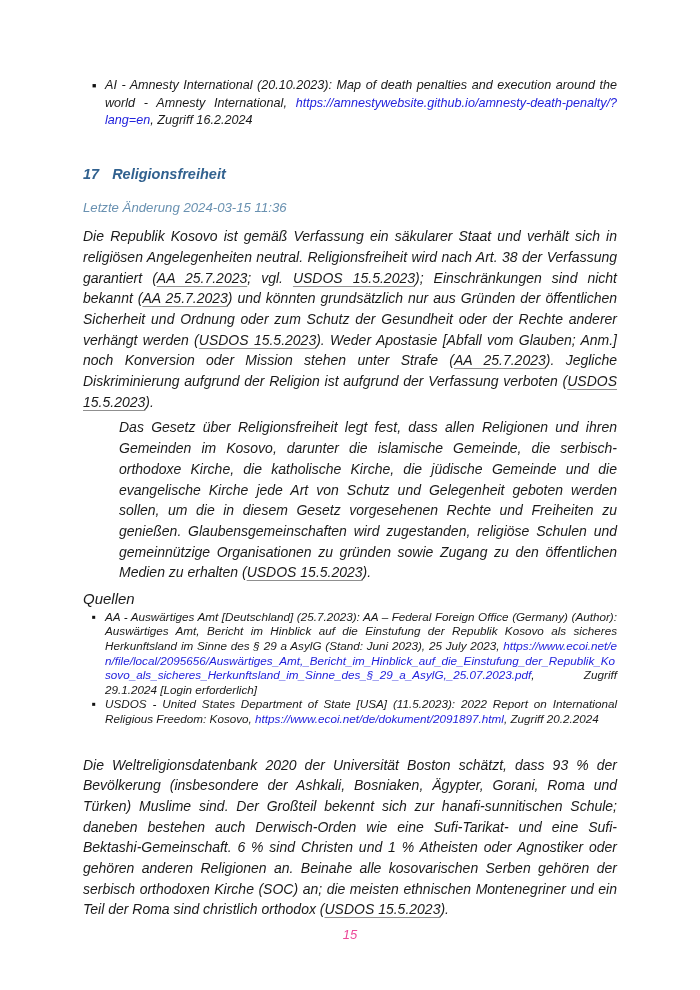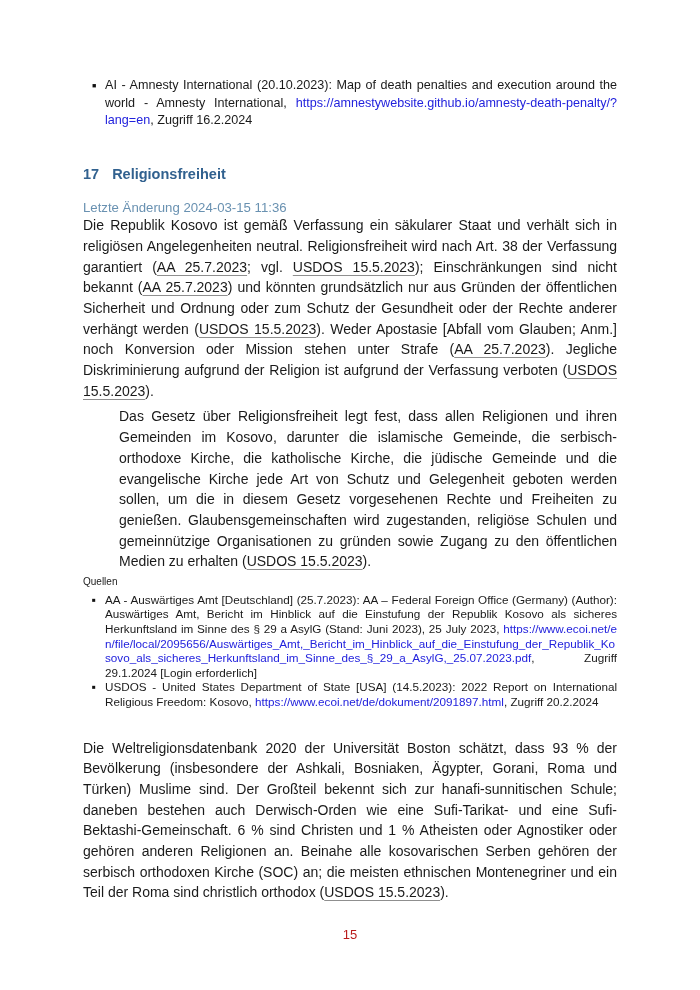--- a/index.html
+++ b/index.html
@@ -4,20 +4,21 @@
 <style>
   * { margin:0; padding:0; box-sizing:border-box; }
   html, body { background:#ffffff; }
   .page {
     position:relative;
     width:700px; height:990px;
     background:#ffffff;
     font-family:"Liberation Sans", sans-serif;
     color:var(--text, #1a1a1a);
     overflow:hidden;
+    font-style:italic;
   }
   .content { position:absolute; left:83px; top:0; width:534px; }
 
   
   .list { text-align:justify; }
   .top-list { margin-top:77px; font-size:12.6px; line-height:17.7px; }
   .src-list {  font-size:11.7px; line-height:14.6px; }
   .list-item { position:relative; padding-left:22px; }
   .bullet { position:absolute; left:9px; top:0; font-size:7px; line-height:inherit; color:#111; }
   .src-list .bullet { font-size:6.3px; }
@@ -30,39 +31,39 @@
   }
   .section-number { display:inline-block; margin-right:13px; }
   .meta { margin-top:18px; font-size:13.2px; color:var(--meta, #6991b1); }
 
   
   .para {
     font-size:14px; line-height:20.7px;
     text-align:justify;
     hyphens:auto; -webkit-hyphens:auto;
   }
-  #para-1 { }
+  #para-1 { margin-top:11px; }
   #para-2 { margin-top:5px;margin-left:36px; }
   #para-3 { margin-top:28px; }
-  .quellen { font-size:10px; line-height:20.7px; }
+  .quellen { margin-top:6px; font-size:15px; line-height:20.7px; }
 
   
   .seg-text { }
   .seg-cite {
     text-decoration:underline;
     text-decoration-color:#8f8f8f;
     text-decoration-thickness:1px;
     text-underline-offset:3px;
   }
   .seg-link { color:var(--link, #2222dd); text-decoration:none; cursor:pointer; }
   .break-anywhere .seg-link { word-break:break-all; }
 
   .page-number {
     position:absolute; left:0; right:0; top:927px;
-    text-align:center; font-size:13px; color:#b91c1c;
+    text-align:center; font-size:13px; color:#ec4899;
   }
 </style>
 </head>
 <body>
 
 <div class="page">
   <div class="content">
 
     <div class="list top-list">
       <div class="list-item">
@@ -79,21 +80,21 @@
 
     <div class="quellen">Quellen</div>
 
     <div class="list src-list">
       <div class="list-item break-anywhere">
         <span class="bullet">■</span>
         <span><span class="seg-text">AA - Auswärtiges Amt [Deutschland] (25.7.2023): AA – Federal Foreign Office (Germany) (Author): Auswärtiges Amt, Bericht im Hinblick auf die Einstufung der Republik Kosovo als sicheres Herkunftsland im Sinne des § 29 a AsylG (Stand: Juni 2023), 25 July 2023, </span><a class="seg-link">https://www.ecoi.net/en/file/local/2095656/Auswärtiges_Amt,_Bericht_im_Hinblick_auf_die_Einstufung_der_Republik_Kosovo_als_sicheres_Herkunftsland_im_Sinne_des_§_29_a_AsylG,_25.07.2023.pdf</a><span class="seg-text">, Zugriff 29.1.2024 [Login erforderlich]</span></span>
       </div>
       <div class="list-item">
         <span class="bullet">■</span>
-        <span><span class="seg-text">USDOS - United States Department of State [USA] (14.5.2023): 2022 Report on International Religious Freedom: Kosovo, </span><a class="seg-link">https://www.ecoi.net/de/dokument/2091897.html</a><span class="seg-text">, Zugriff 20.2.2024</span></span>
+        <span><span class="seg-text">USDOS - United States Department of State [USA] (11.5.2023): 2022 Report on International Religious Freedom: Kosovo, </span><a class="seg-link">https://www.ecoi.net/de/dokument/2091897.html</a><span class="seg-text">, Zugriff 20.2.2024</span></span>
       </div>
     </div>
 
 
     <p class="para" id="para-3"><span class="seg-text">Die Weltreligionsdatenbank 2020 der Universität Boston schätzt, dass 93 % der Bevölkerung (insbesondere der Ashkali, Bosniaken, Ägypter, Gorani, Roma und Türken) Muslime sind. Der Großteil bekennt sich zur hanafi-sunnitischen Schule; daneben bestehen auch Derwisch-Orden wie eine Sufi-Tarikat- und eine Sufi-Bektashi-Gemeinschaft. 6 % sind Christen und 1 % Atheisten oder Agnostiker oder gehören anderen Religionen an. Beinahe alle kosovarischen Serben gehören der serbisch orthodoxen Kirche (SOC) an; die meisten ethnischen Montenegriner und ein Teil der Roma sind christlich orthodox (</span><span class="seg-cite">USDOS 15.5.2023</span><span class="seg-text">).</span></p>
 
   </div>
 
   <div class="page-number">15</div>
 </div>

